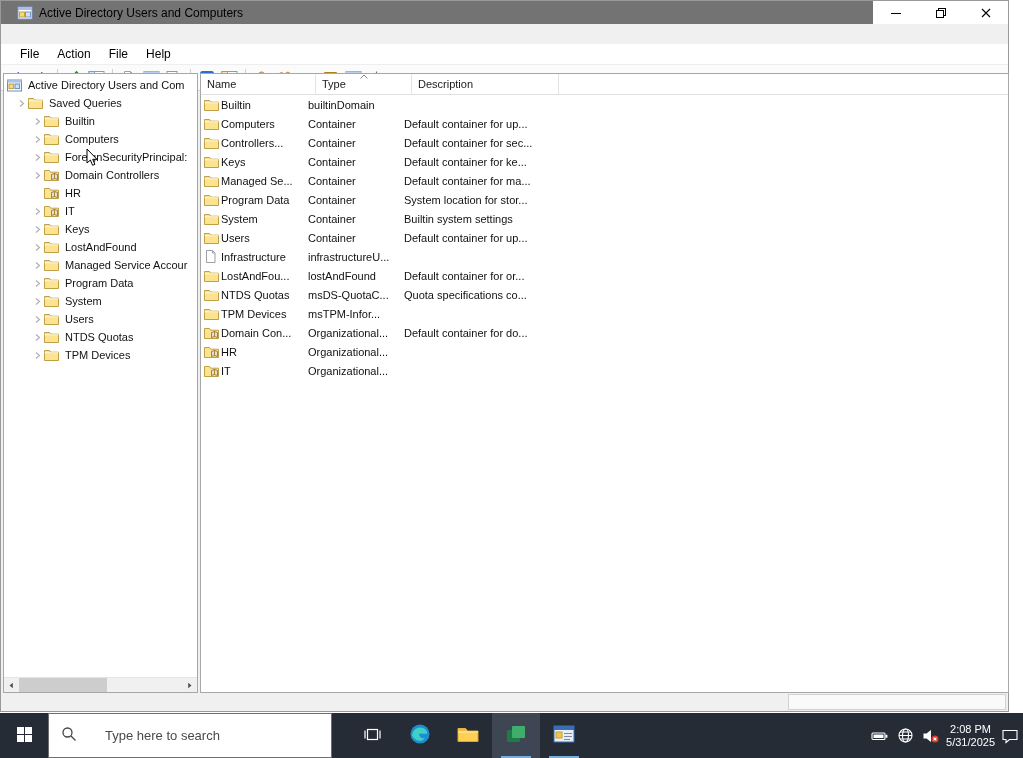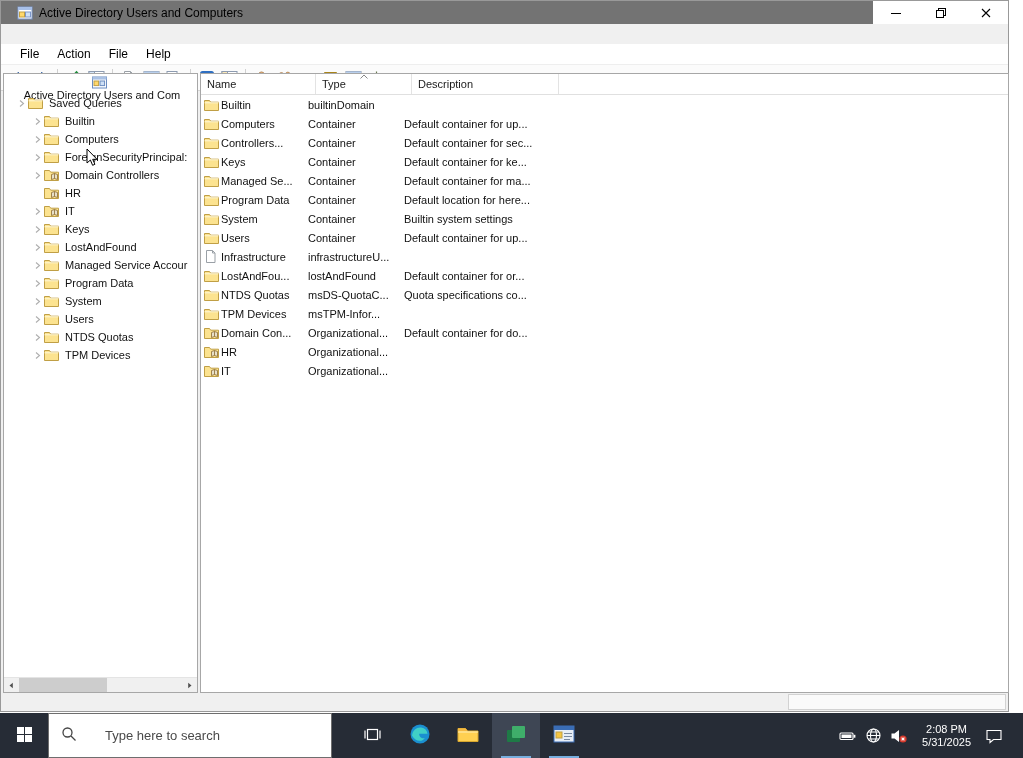--- a/index.html
+++ b/index.html
@@ -23,21 +23,21 @@
     border-bottom:1px solid #d6d6d6; display:flex; align-items:center; padding-left:6px; }
   .tool-btn { width:23px; height:23px; display:flex; align-items:center; justify-content:center;
     background:transparent; border:none; }
   .tool-sep { width:1px; height:18px; background:#d0d0d0; margin:0 4px; }
 
   
   .tree-pane { position:absolute; left:2px; top:72px; width:195px; height:620px;
     background:#fff; border:1px solid #a7a7a7; overflow:hidden; }
   #tree { padding-top:2px; }
   .tree-row { display:flex; align-items:center; height:18px; white-space:nowrap; font-size:11px; color:#111; }
-  .lvl0 { padding-left:3px;flex-direction:column; }
+  .lvl0 { padding-left:3px; }
   .lvl1 { padding-left:10px; }
   .lvl2 { padding-left:26px; }
   .chev { width:14px; display:flex; justify-content:center; align-items:center; }
   .ticon { width:17px; display:flex; align-items:center; margin-right:4px; }
   .tlabel { white-space:nowrap; }
   .hscroll { position:absolute; left:0; right:0; bottom:0; height:15px; background:#f0f0f0;
     display:flex; align-items:center; border-top:1px solid #e4e4e4; }
   .sb-btn { width:15px; height:15px; display:flex; align-items:center; justify-content:center; }
   .sb-btn.right { margin-left:auto; }
   .sb-thumb { width:88px; height:15px; background:#cdcdcd; }
@@ -68,21 +68,21 @@
     background:transparent; border:none; }
   .search { width:284px; height:45px; background:#fff; border:1px solid #6e6e6e;
     display:flex; align-items:center; padding-left:12px; gap:28px; }
   .search-text { font-size:13px; color:#4a4a4a; }
   .tb-slot { width:48px; height:45px; display:flex; align-items:center; justify-content:center;
     background:transparent; border:none; position:relative; }
   .tb-slot.taskview { margin-left:16px; }
   .tb-slot.running::after { content:''; position:absolute; left:9px; right:9px; bottom:0;
     height:2px; background:#76aede; }
   .tb-slot.active { background:#3e4654; }
-  .tray { margin-left:auto; display:flex; align-items:center; padding-right:20px; gap:8px; }
+  .tray { margin-left:auto; display:flex; align-items:center; padding-right:4px; }
   #tray-icons { display:flex; align-items:center; gap:8px; }
   .clock { color:#fff; font-size:11px; line-height:13px; text-align:center; margin:0 6px; }
   .tray-ic { display:flex; align-items:center; }
 
   #cursor { position:absolute; left:86px; top:148px; z-index:50; pointer-events:none; }
 </style>
 </head>
 <body>
 
 <div class="window">
@@ -544,21 +544,21 @@
           <div class="cell name-cell">
             <span class="licon">
               <svg width="15" height="12" viewBox="0 0 15 12">
                 <path d="M.5 1.5h5l1.2 1.7h7.8V11.5H.5z" fill="#fce390" stroke="#c09f45"></path>
                 <path d="M.5 3.8h14" stroke="#fff8d8"></path>
               </svg>
             </span>
             <span>Program Data</span>
           </div>
           <div class="cell type-cell">Container</div>
-          <div class="cell desc-cell">Default location for here...</div>
+          <div class="cell desc-cell">System location for stor...</div>
         </div>
         <div class="lrow">
           <div class="cell name-cell">
             <span class="licon">
               <svg width="15" height="12" viewBox="0 0 15 12">
                 <path d="M.5 1.5h5l1.2 1.7h7.8V11.5H.5z" fill="#fce390" stroke="#c09f45"></path>
                 <path d="M.5 3.8h14" stroke="#fff8d8"></path>
               </svg>
             </span>
             <span>System</span>

